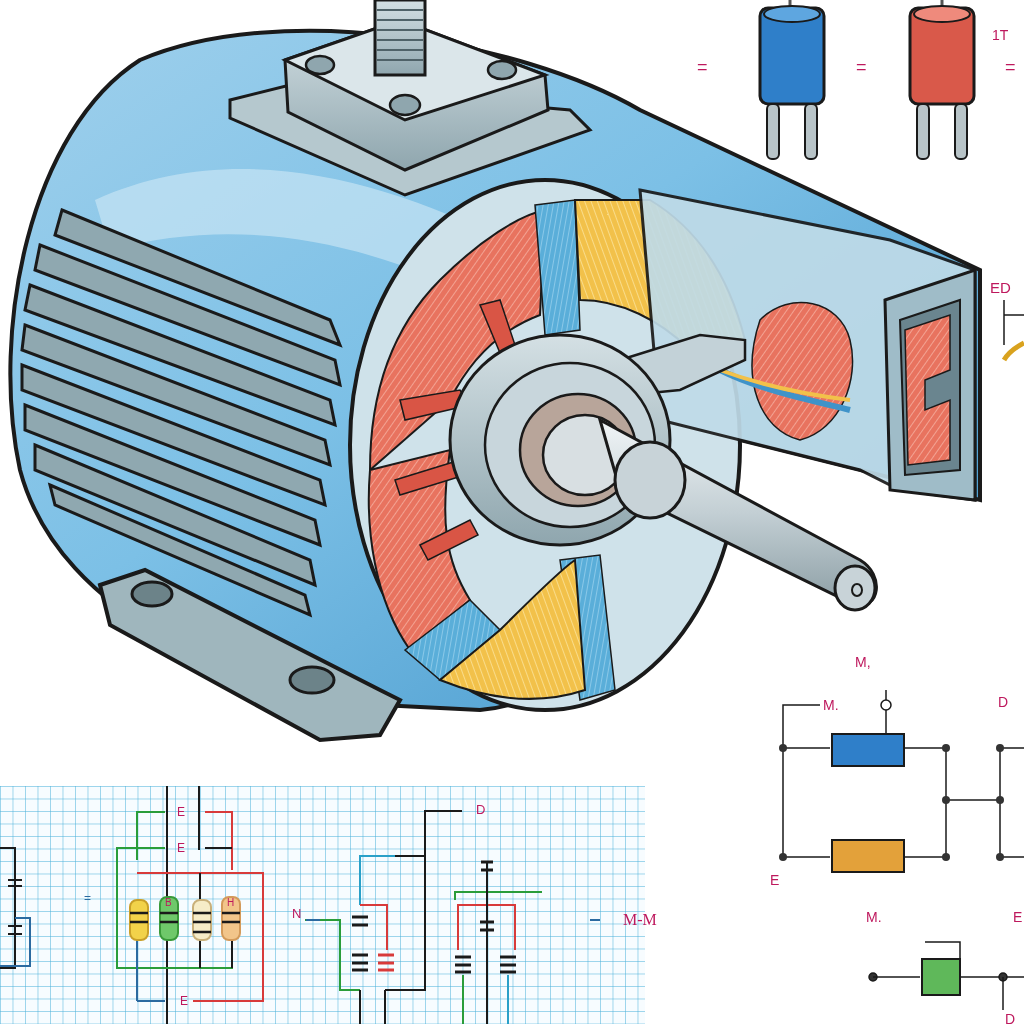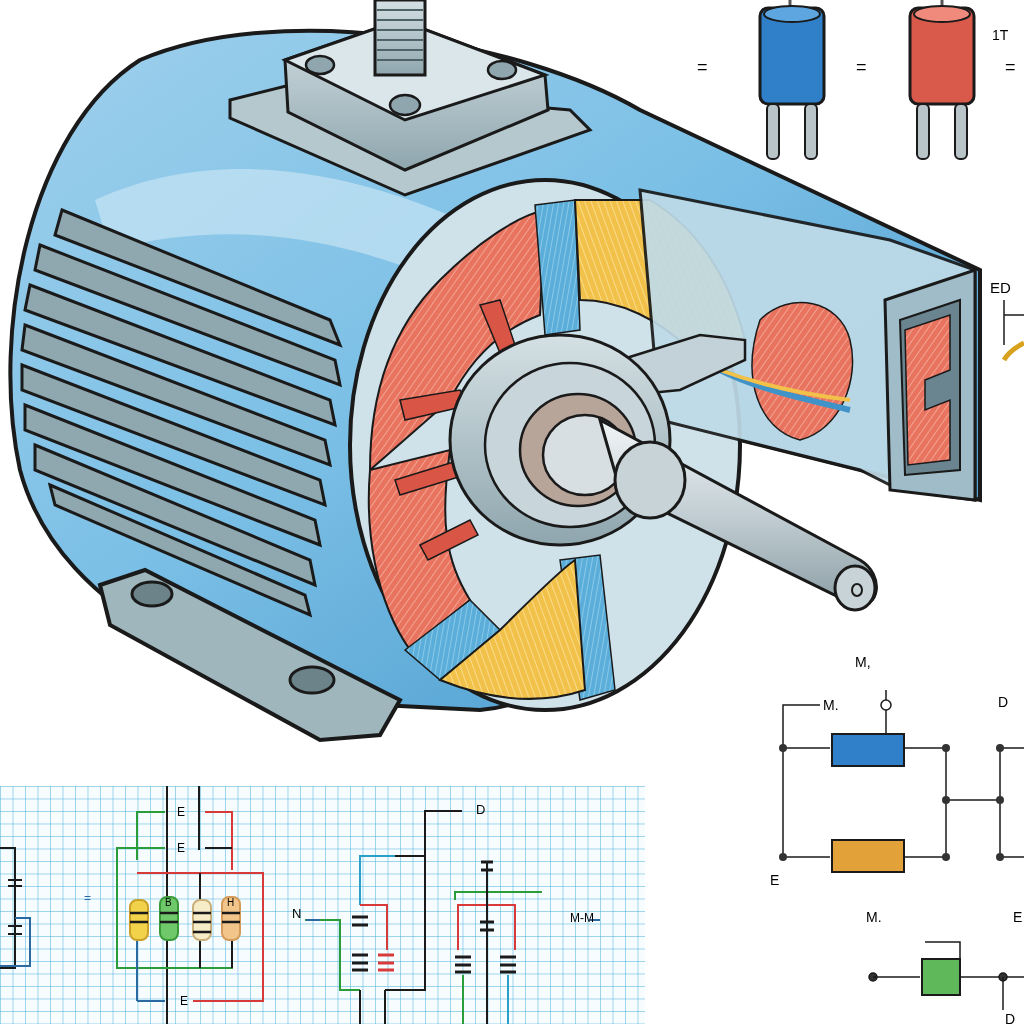--- a/index.html
+++ b/index.html
@@ -1,18 +1,18 @@
 <!DOCTYPE html>
 <html><head>
 <meta charset="utf-8">
 <style>
   html,body{margin:0;padding:0;background:#ffffff;}
   body{width:1024px;height:1024px;position:relative;overflow:hidden;font-family:"Liberation Sans",sans-serif;}
   .layer{position:absolute;left:0;top:0;width:1024px;height:1024px;}
-  .lbl{position:absolute;font-family:"Liberation Sans",sans-serif;color:#000000;font-size:15px;line-height:1;white-space:nowrap;}
+  .lbl{position:absolute;font-family:"Liberation Sans",sans-serif;color:#be185d;font-size:15px;line-height:1;white-space:nowrap;}
   .grid{position:absolute;left:0;top:786px;width:645px;height:238px;
     background-color:#f7fcff;
     background-image:
       linear-gradient(to right, rgba(80,180,220,.55) 1px, transparent 1px),
       linear-gradient(to bottom, rgba(80,180,220,.55) 1px, transparent 1px);
     background-size:12.5px 12.5px;}
 </style>
 </head>
 <body>
 
@@ -289,14 +289,14 @@
 <span class="lbl" style="left:1013px;top:910px;font-size:14px;">E</span>
 <span class="lbl" style="left:1005px;top:1012px;font-size:14px;">D</span>
 
 <span class="lbl" style="left:177px;top:806px;font-size:12px;">E</span>
 <span class="lbl" style="left:177px;top:842px;font-size:12px;">E</span>
 <span class="lbl" style="left:180px;top:995px;font-size:12px;">E</span>
 <span class="lbl" style="left:165px;top:898px;font-size:10px;">B</span>
 <span class="lbl" style="left:227px;top:898px;font-size:10px;">H</span>
 <span class="lbl" style="left:84px;top:892px;font-size:12px;color:#2b6aa0;">=</span>
 <span class="lbl" style="left:292px;top:907px;font-size:13px;">N</span>
-<span class="lbl" style="left:570px;top:912px;font-size:12px;">M-M</span>
+<span class="lbl" style="left:623px;top:912px;font-size:16px;font-family:Liberation Serif, serif;">M-M</span>
 <span class="lbl" style="left:476px;top:803px;font-size:13px;">D</span>
 
 </body></html>

